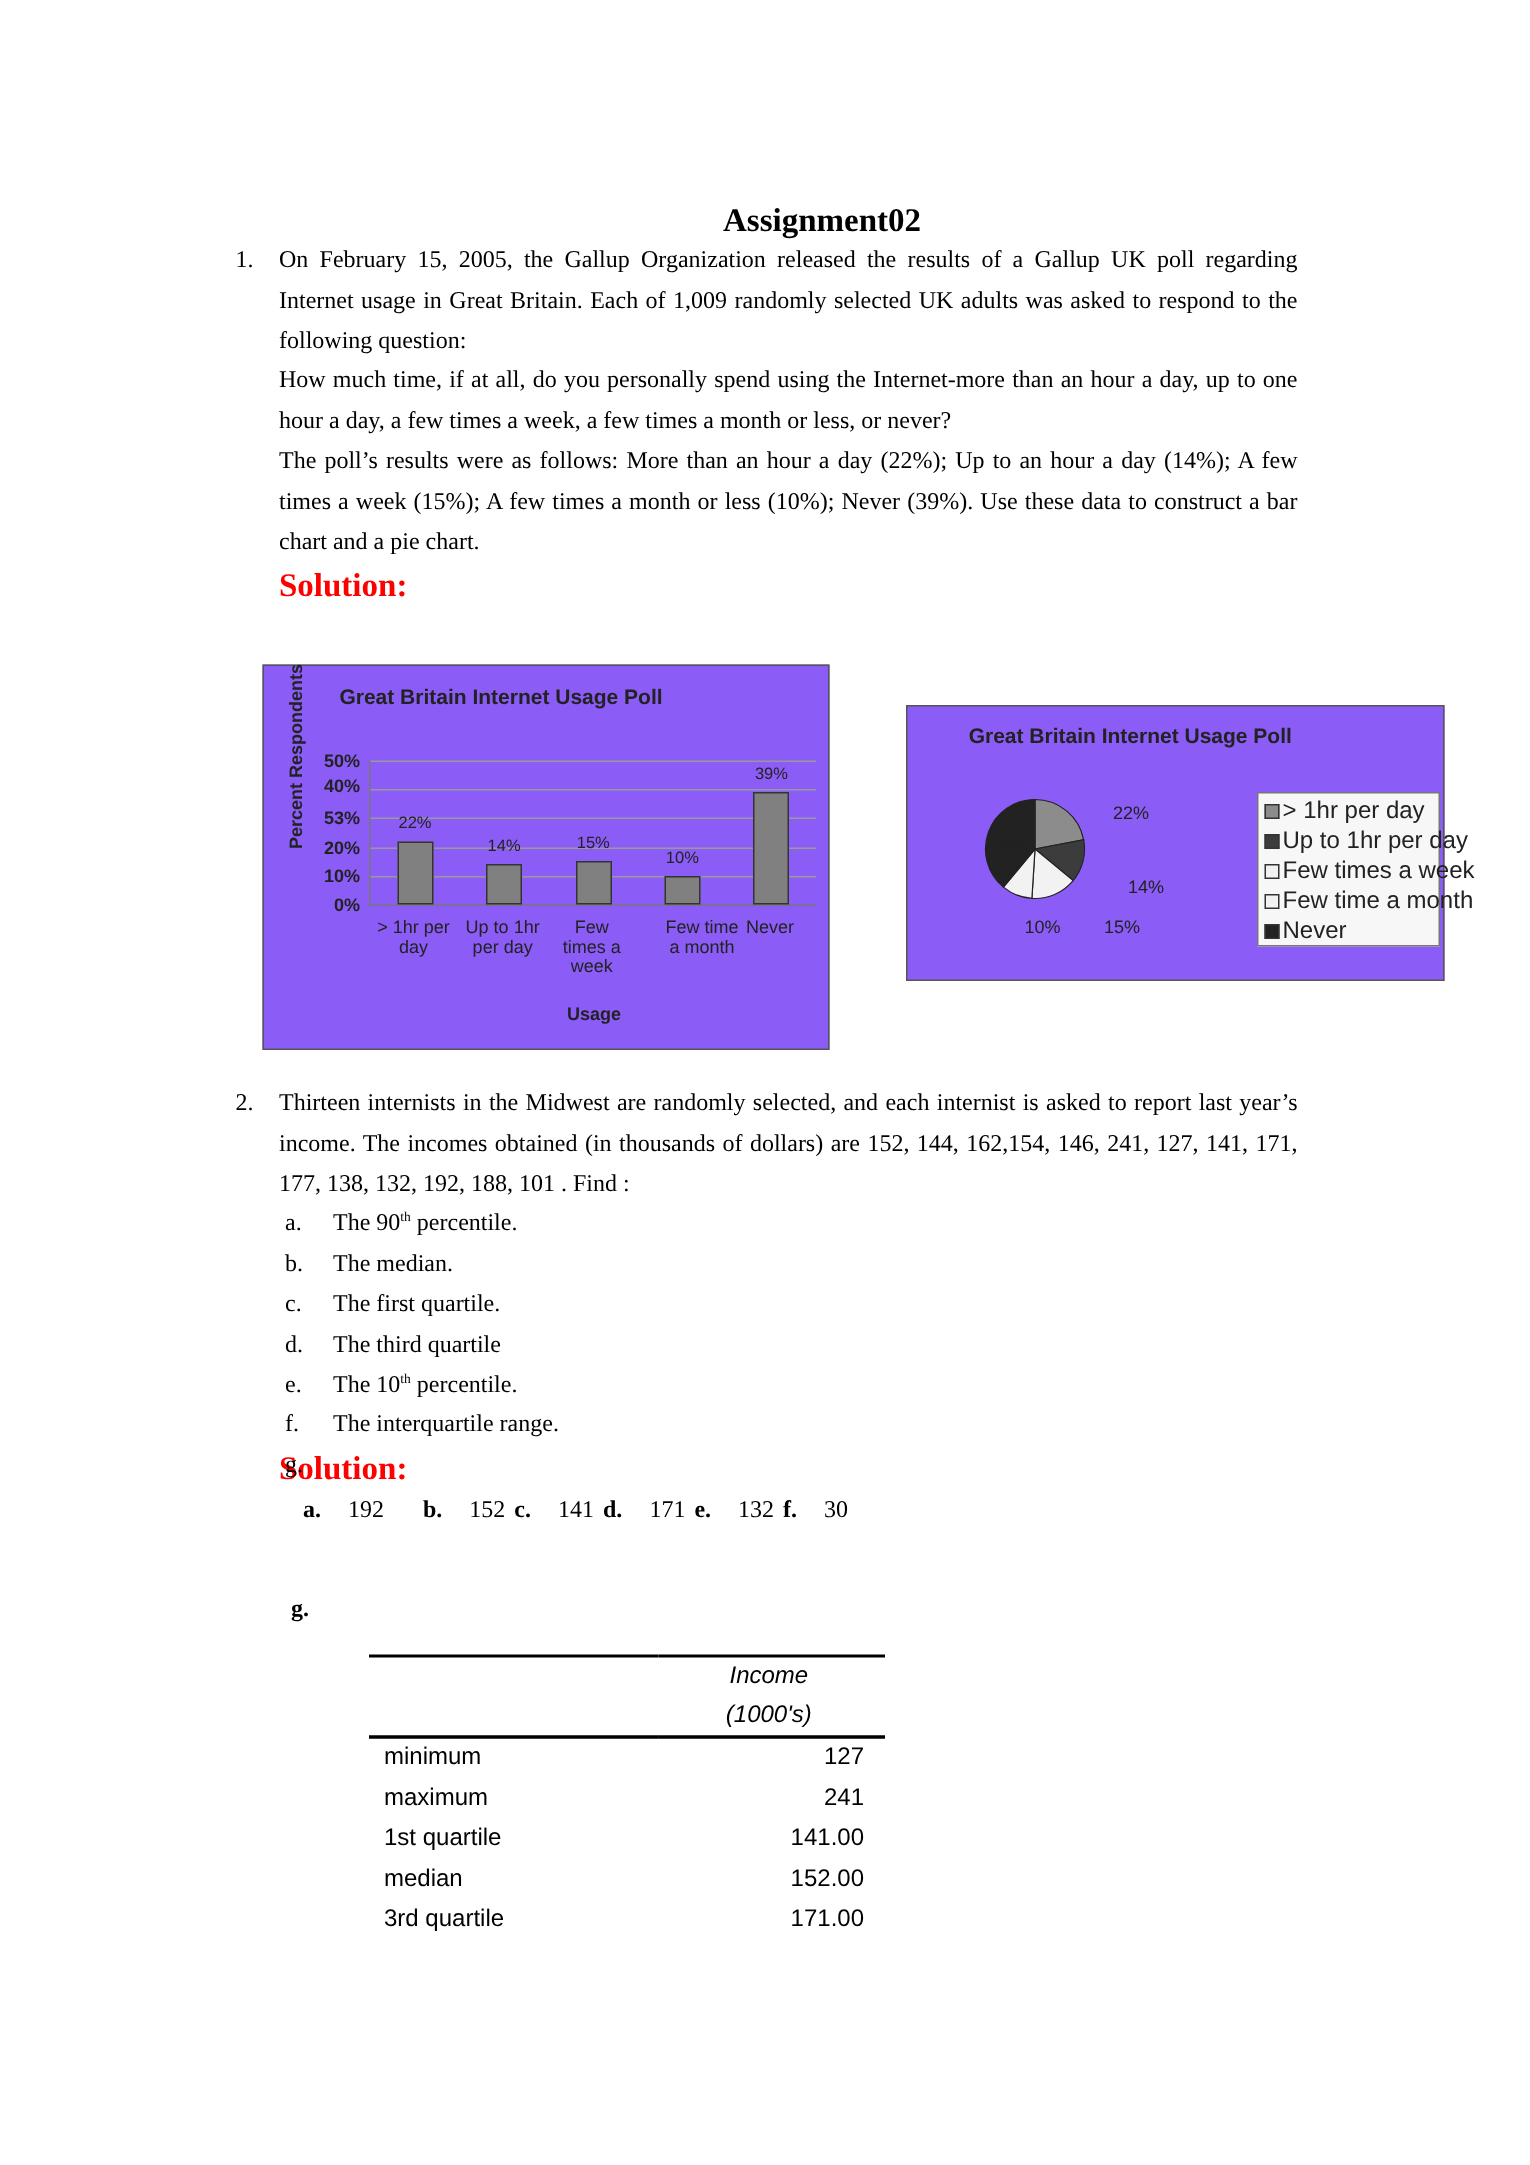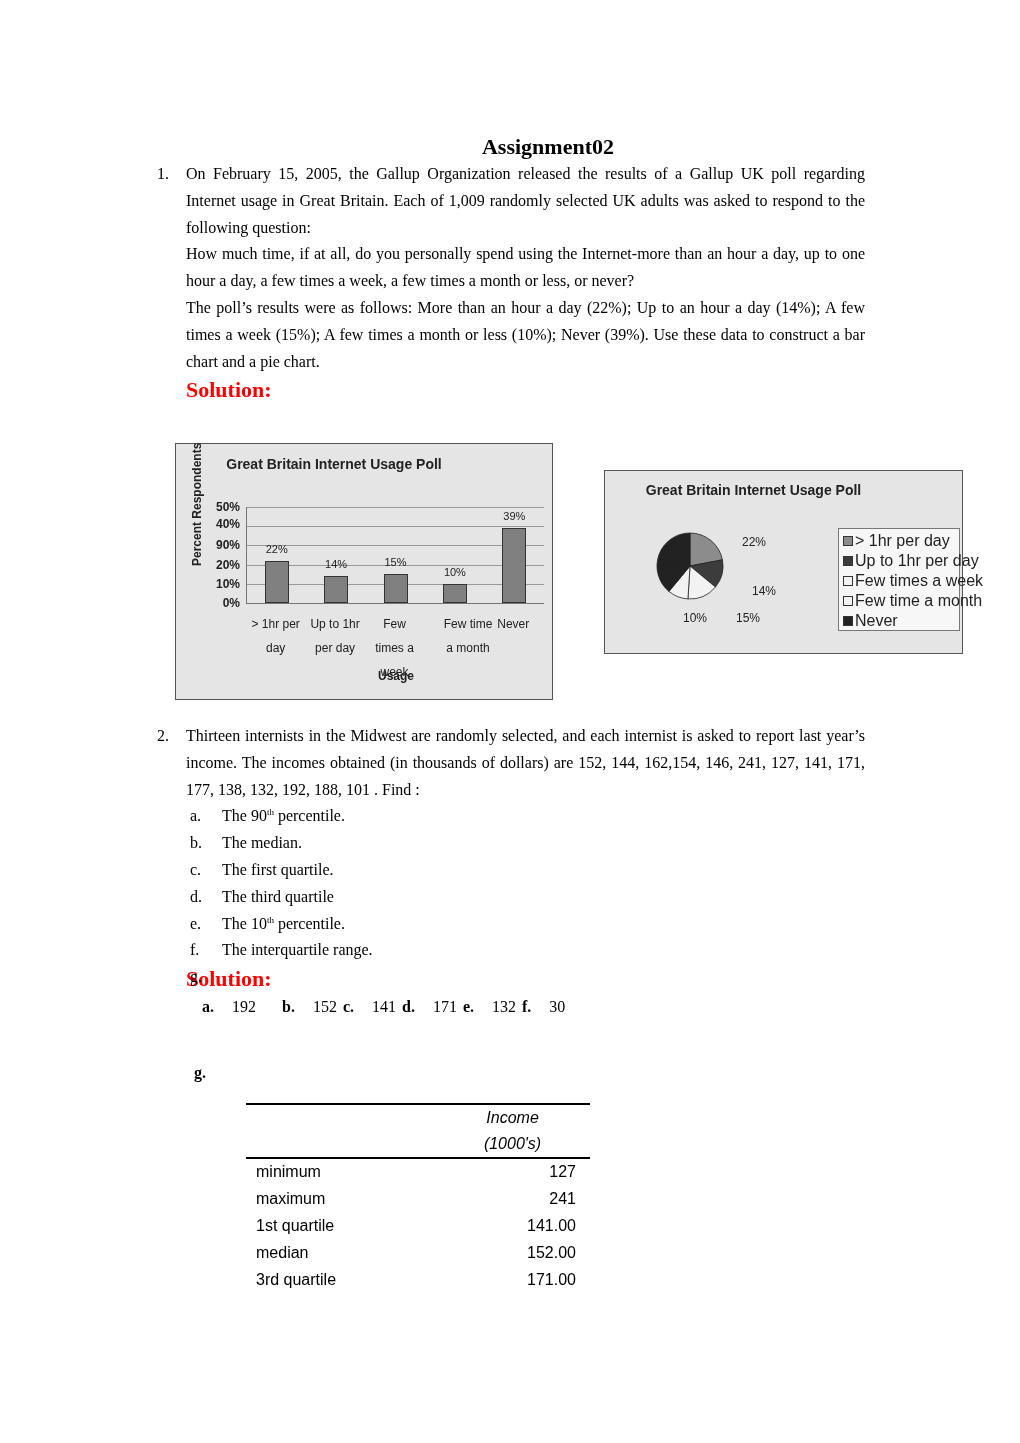--- a/index.html
+++ b/index.html
@@ -16,31 +16,31 @@
     .sublist { margin: 0; padding: 0; list-style: none; }
     .sublist li { position: relative; padding-left: 36px; }
     .sublist li .lbl { position: absolute; left: 4px; }
     sup { font-size: 9px; vertical-align: 6px; line-height: 0; }
     .answers { font-size: 16px; margin-left: 16px; line-height: 26px; }
     .answers b { font-weight: bold; }
     .ans-val { display: inline-block; }
     .g-label { position: absolute; left: 194px; top: 1064px; font-weight: bold; font-size: 16px; }
 
     
-    .chart-box { position: absolute; border: 1px solid #555; background: #e5e5e5;
+    .chart-box { position: absolute; border: 1px solid #555; background: #8b5cf6;
                  font-family: "Liberation Sans", sans-serif; color: #222; }
     .chart-title { position: absolute; font-weight: bold; font-size: 14px; width: 100%; text-align: center; }
     .bar-chart { left: 175px; top: 443px; width: 376px; height: 255px; }
     .plot { position: absolute; left: 70px; top: 63px; width: 297px; height: 96px;
             border-left: 1px solid #777; border-bottom: 1px solid #777; }
     .gridline { position: absolute; left: 0; width: 100%; border-top: 1px solid #999; }
     .ytick { position: absolute; right: 304px; font-size: 12px; font-weight: bold; transform: translateY(-50%); }
     .bar { position: absolute; bottom: 0; width: 24px; background: #808080; border: 1px solid #333; box-sizing: border-box; }
     .bar-label { position: absolute; font-size: 11px; transform: translateX(-50%); }
-    .xcat { position: absolute; top: 168px; width: 60px; text-align: center; font-size: 12px; line-height: 24px; transform: translateX(-50%); }
+    .xcat { position: absolute; top: 168px; width: 60px; text-align: center; font-size: 12px; line-height: 13px; transform: translateX(-50%); }
     .ylabel { position: absolute; left: 14px; top: 122px; transform: rotate(-90deg); transform-origin: left top;
               font-size: 12px; font-weight: bold; white-space: nowrap; }
     .xlabel { position: absolute; top: 225px; left: 0; width: 100%; text-align: center; padding-left: 64px; box-sizing: border-box;
               font-size: 12px; font-weight: bold; }
 
     
     .pie-chart { left: 604px; top: 470px; width: 357px; height: 182px; }
     .pie-svg { position: absolute; left: 50px; top: 60px; }
     .pie-lbl { position: absolute; font-size: 12px; }
     .legend { position: absolute; left: 233px; top: 57px; width: 120px; height: 101px; border: 1px solid #777; background: #f7f7f7; }
@@ -76,21 +76,21 @@
   <div class="chart-box bar-chart">
     <div class="chart-title" style="top:12px; left:-30px;">Great Britain Internet Usage Poll</div>
     <div class="ylabel">Percent Respondents</div>
     <div class="plot" id="barplot">
         <div class="ytick" style="top: 96px;">0%</div>
         <div class="gridline" style="top: 76.8px;"></div>
         <div class="ytick" style="top: 76.8px;">10%</div>
         <div class="gridline" style="top: 57.6px;"></div>
         <div class="ytick" style="top: 57.6px;">20%</div>
         <div class="gridline" style="top: 38.4px;"></div>
-        <div class="ytick" style="top: 38.4px;">90%</div>
+        <div class="ytick" style="top: 38.4px;">53%</div>
         <div class="gridline" style="top: 19.2px;"></div>
         <div class="ytick" style="top: 17px;">40%</div>
         <div class="gridline" style="top: 0px;"></div>
         <div class="ytick" style="top: 0px;">50%</div>
         <div class="bar" style="left: 17.7px; height: 42.24px;"></div>
         <div class="bar-label" style="left: 29.7px; top: 35.76px;">22%</div>
         <div class="bar" style="left: 77.1px; height: 26.88px;"></div>
         <div class="bar-label" style="left: 89.1px; top: 51.12px;">14%</div>
         <div class="bar" style="left: 136.5px; height: 28.8px;"></div>
         <div class="bar-label" style="left: 148.5px; top: 49.2px;">15%</div>

